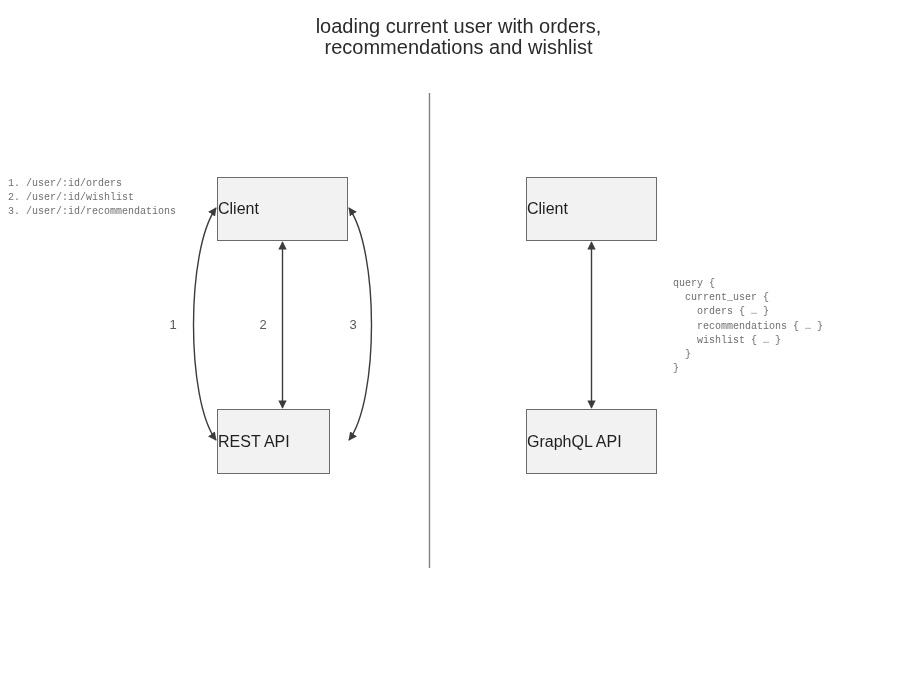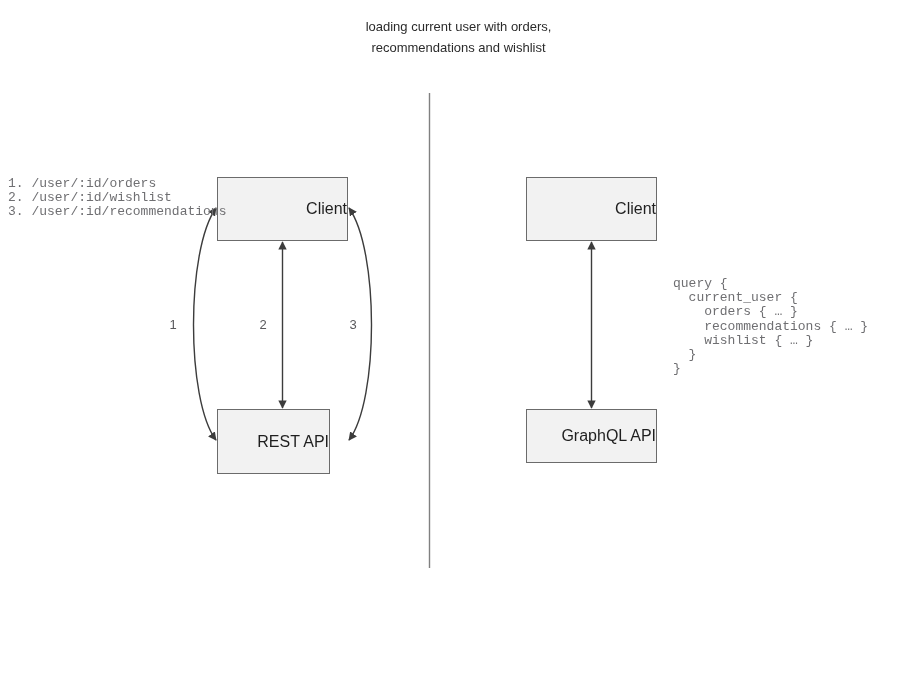--- a/index.html
+++ b/index.html
@@ -23,63 +23,63 @@
     height: 689px;
   }
 
   
   .title {
     position: absolute;
     left: 0;
     top: 16px;
     width: 917px;
     text-align: center;
-    font-size: 13px;
+    font-size: 20px;
     line-height: 21px;
     color: #2b2b2b;
     font-family: "Liberation Sans", sans-serif;
     white-space: pre-line;
   }
 
   
   .node {
     position: absolute;
     background: #f2f2f2;
     border: 1px solid #6b6b6b;
     box-sizing: border-box;
     display: flex;
     align-items: center;
-    justify-content: flex-end;
+    justify-content: flex-start;
     color: #1f1f1f;
     font-size: 16px;
     font-family: "Liberation Sans", sans-serif;
   }
   .node-client-left  { left: 217px; top: 177px; width: 131px; height: 64px; }
   .node-rest-api     { left: 217px; top: 409px; width: 113px; height: 65px; }
   .node-client-right { left: 526px; top: 177px; width: 131px; height: 64px; }
-  .node-graphql-api  { left: 526px; top: 409px; width: 131px; height: 54px; }
+  .node-graphql-api  { left: 526px; top: 409px; width: 131px; height: 65px; }
 
   
   .edge-label {
     position: absolute;
     font-size: 13px;
     color: #59595c;
     font-family: "Liberation Sans", sans-serif;
     text-align: center;
     width: 16px;
   }
   .edge-label-1 { left: 165px; top: 317px; }
   .edge-label-2 { left: 255px; top: 317px; }
   .edge-label-3 { left: 345px; top: 317px; }
 
   
   .mono-block {
     position: absolute;
     font-family: "Liberation Mono", "DejaVu Sans Mono", monospace;
-    font-size: 13px;
+    font-size: 10px;
     line-height: 14.2px;
     color: #6f6f72;
     white-space: pre;
   }
   .rest-endpoints { left: 8px; top: 177px; }
   .graphql-query  { left: 665px; top: 277px; margin-left: 8px; }
 </style>
 </head>
 <body>
 

